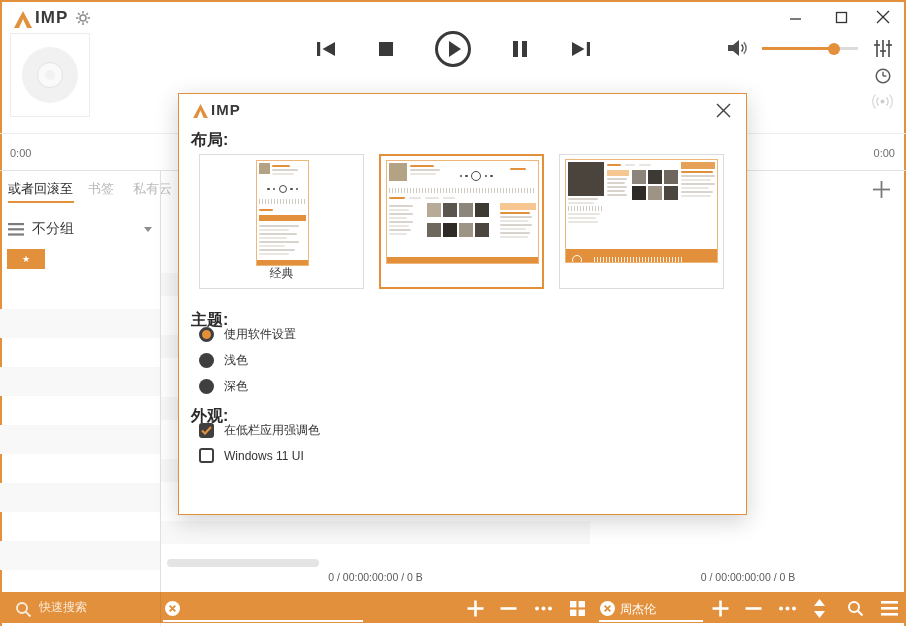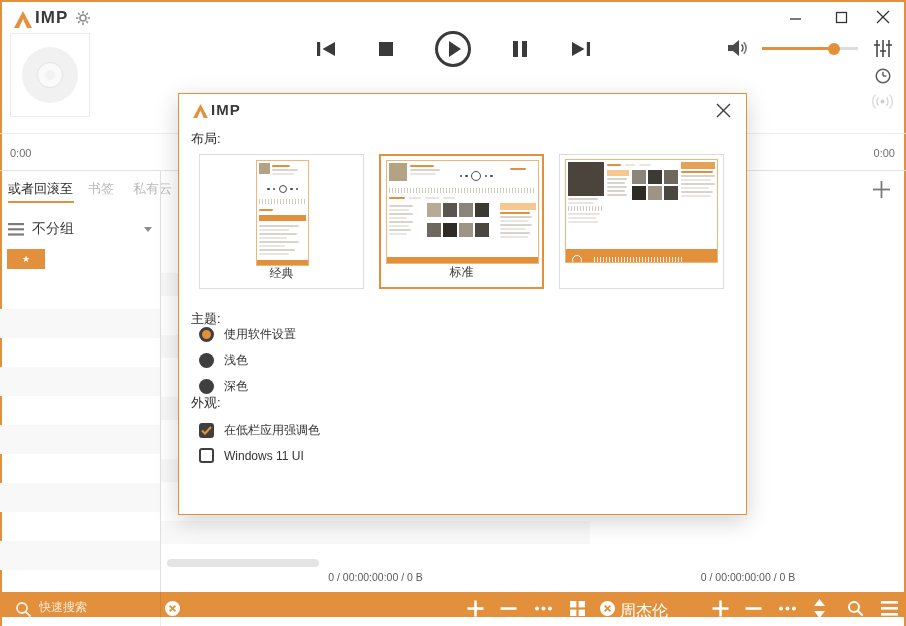--- a/index.html
+++ b/index.html
@@ -27,24 +27,24 @@
   .star-btn{background:#E2903B;color:#fff;font-size:9px;display:flex;align-items:center;justify-content:center;border:none;}
   .stripe{position:absolute;background:#f8f8f8;}
   .vdiv{background:#e0e0e0;width:1px;}
   .status{font-size:10.5px;color:#5a5a5a;text-align:center;}
   .scroll-thumb{background:#e4e4e4;border-radius:4px;}
   
   .toolbar{background:#E2903B;}
   .tb-input{background:transparent;border:none;outline:none;color:#fff;font-size:12px;font-family:"Liberation Sans",sans-serif;width:115px;}
   .tb-input::placeholder{color:rgba(255,255,255,0.8);}
   .tb-underline{background:#fff;height:2px;}
-  .tb-tab-label{color:#fff;font-size:16px;}
+  .tb-tab-label{color:#fff;font-size:12px;}
   
   .dialog{background:#fff;border:1px solid #E2903B;box-shadow:0 6px 22px rgba(0,0,0,0.18);}
-  .dlg-section{font-size:13px;color:#2b2b2b;}
+  .dlg-section{font-size:16px;color:#2b2b2b;font-weight:bold;}
   .thumb{background:#fff;border:1px solid #dcdcdc;box-sizing:border-box;}
   .thumb.selected{border:2px solid #E2903B;}
   .thumb-label{position:absolute;left:0;right:0;bottom:6px;text-align:center;font-size:12px;color:#3a3a3a;}
   .opt-row{position:absolute;display:flex;align-items:center;gap:10px;}
   .opt-label{font-size:12px;color:#333;}
   .radio{width:15px;height:15px;border-radius:50%;box-sizing:border-box;background:#3f3f3f;}
   .radio.sel{background:#E2903B;border:3.5px solid #3f3f3f;}
   .chk{width:15px;height:15px;border-radius:3px;box-sizing:border-box;display:flex;align-items:center;justify-content:center;}
   .chk.on{background:#3f3f3f;}
   .chk.off{background:#fff;border:2px solid #3f3f3f;}
@@ -233,21 +233,21 @@
   <div class="abs status" style="left:161px;top:571px;width:429px;">0 / 00:00:00:00 / 0 B</div>
 
   <span class="abs" style="left:873px;top:181px;">
     <svg width="17" height="17" viewBox="0 0 17 17">
         <line x1="8.5" y1="0" x2="8.5" y2="17" stroke="#7a7a7a" stroke-width="1.8"></line>
         <line x1="0" y1="8.5" x2="17" y2="8.5" stroke="#7a7a7a" stroke-width="1.8"></line>
       </svg>
   </span>
   <div class="abs status" style="left:590px;top:571px;width:316px;">0 / 00:00:00:00 / 0 B</div>
 
-  <div class="abs toolbar" style="left:0;top:592px;width:906px;height:25px;">
+  <div class="abs toolbar" style="left:0;top:592px;width:906px;height:31px;">
     <span class="abs" style="left:15px;top:9px;">
       <svg width="17" height="17" viewBox="0 0 17 17" opacity="0.85">
           <circle cx="7" cy="7" r="5" fill="none" stroke="#fff" stroke-width="1.8"></circle>
           <line x1="10.8" y1="10.8" x2="15.5" y2="15.5" stroke="#fff" stroke-width="1.8"></line>
         </svg>
     </span>
     <input class="abs tb-input" style="left: 37px; top: 7px;" placeholder="快速搜索">
 
     <div class="abs" style="left:160px;top:0;width:1px;height:34px;background:rgba(0,0,0,0.08);"></div>
 
@@ -441,21 +441,20 @@
               <i class="l" style="width:32px;"></i>
               <i class="l lt" style="width:28px;"></i>
             <i class="l" style="width:32px;"></i>
               <i class="l lt" style="width:26px;"></i>
               <i class="l" style="width:30px;"></i>
               <i class="l lt" style="width:28px;"></i>
           </div>
         </div>
         <div class="m-foot"></div>
       </div>
-      <span class="thumb-label">标准</span>
     </div>
 
     <div class="abs thumb" style="left:380px;top:60px;width:165px;height:135px;">
       <div class="mini" style="left:5px;top:4px;width:153px;height:104px;">
         <div style="display:flex;gap:3px;padding:2px;align-items:flex-start;">
           <div style="width:38px;">
             <div style="width:36px;height:34px;background:#4a443c;"></div>
             <i class="l" style="width:30px;"></i>
               <i class="l lt" style="width:26px;"></i>
             <div class="m-wave" style="margin:2px 0;"></div>
@@ -513,21 +512,21 @@
     </div>
     <div class="opt-row" style="left:20px;top:258px;">
       <span class="radio"></span>
       <span class="opt-label">浅色</span>
     </div>
     <div class="opt-row" style="left:20px;top:284px;">
       <span class="radio"></span>
       <span class="opt-label">深色</span>
     </div>
 
-    <span class="abs dlg-section" style="left:12px;top:300px;">外观:</span>
+    <span class="abs dlg-section" style="left:12px;top:312px;">外观:</span>
     <div class="opt-row" style="left:20px;top:328px;">
       <span class="chk on">
         <svg width="11" height="9" viewBox="0 0 11 9">
             <polyline points="1,4.5 4,7.5 10,1" fill="none" stroke="#E2903B" stroke-width="2.2"></polyline>
           </svg>
       </span>
       <span class="opt-label">在低栏应用强调色</span>
     </div>
     <div class="opt-row" style="left:20px;top:354px;">
       <span class="chk off"></span>

